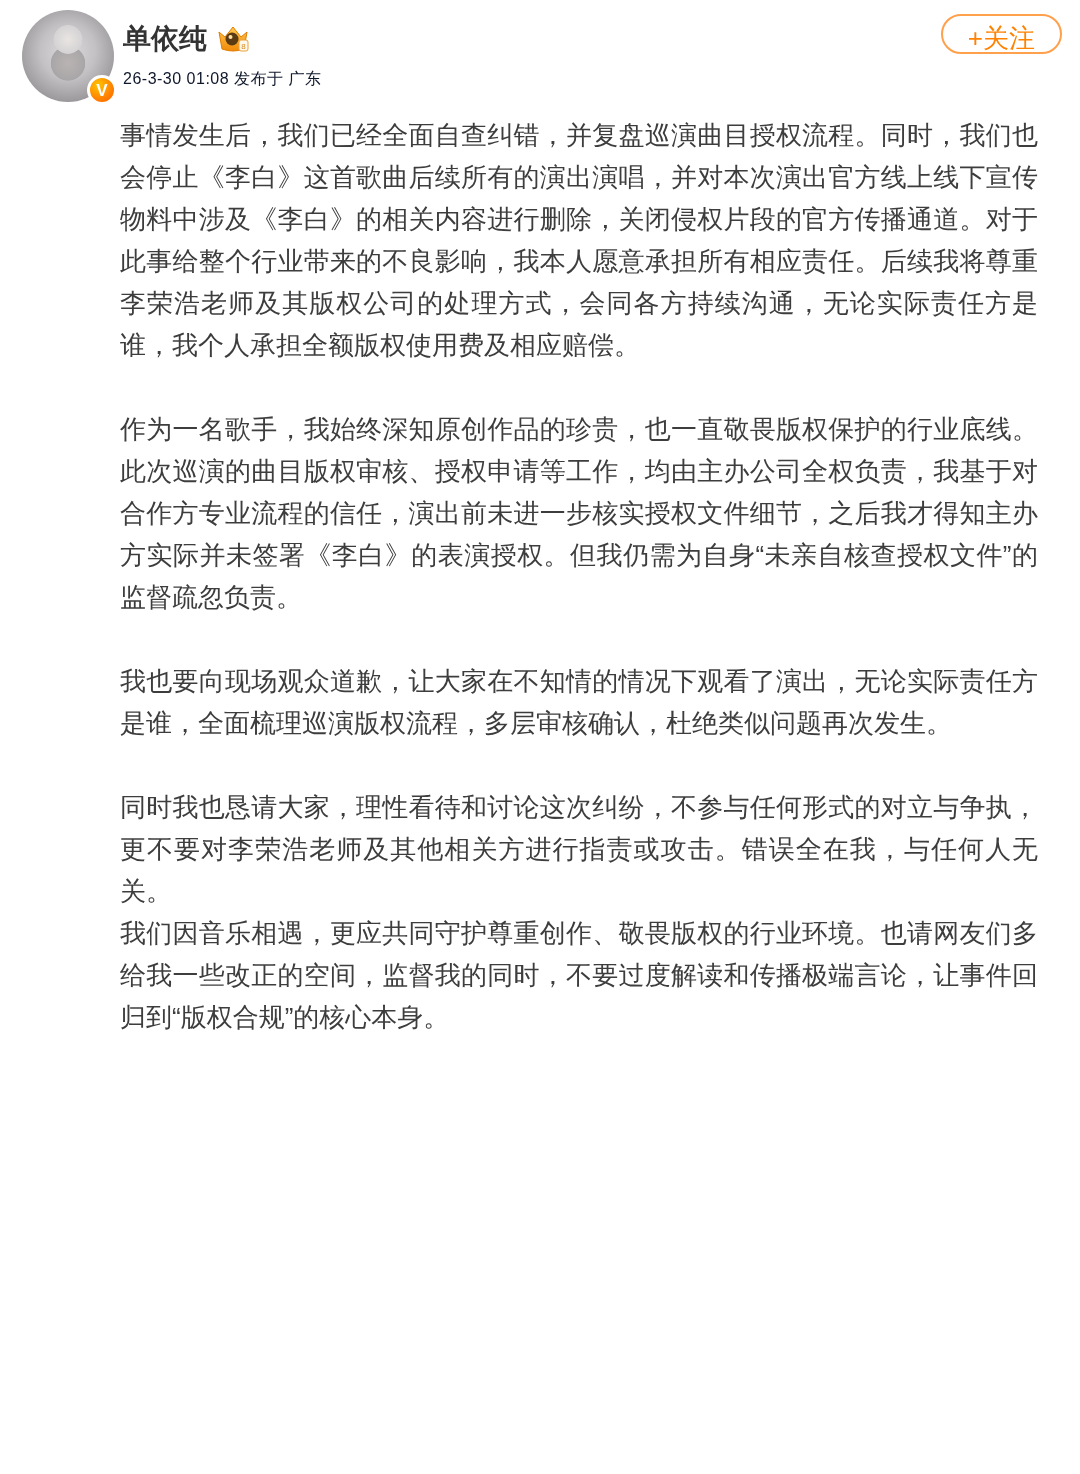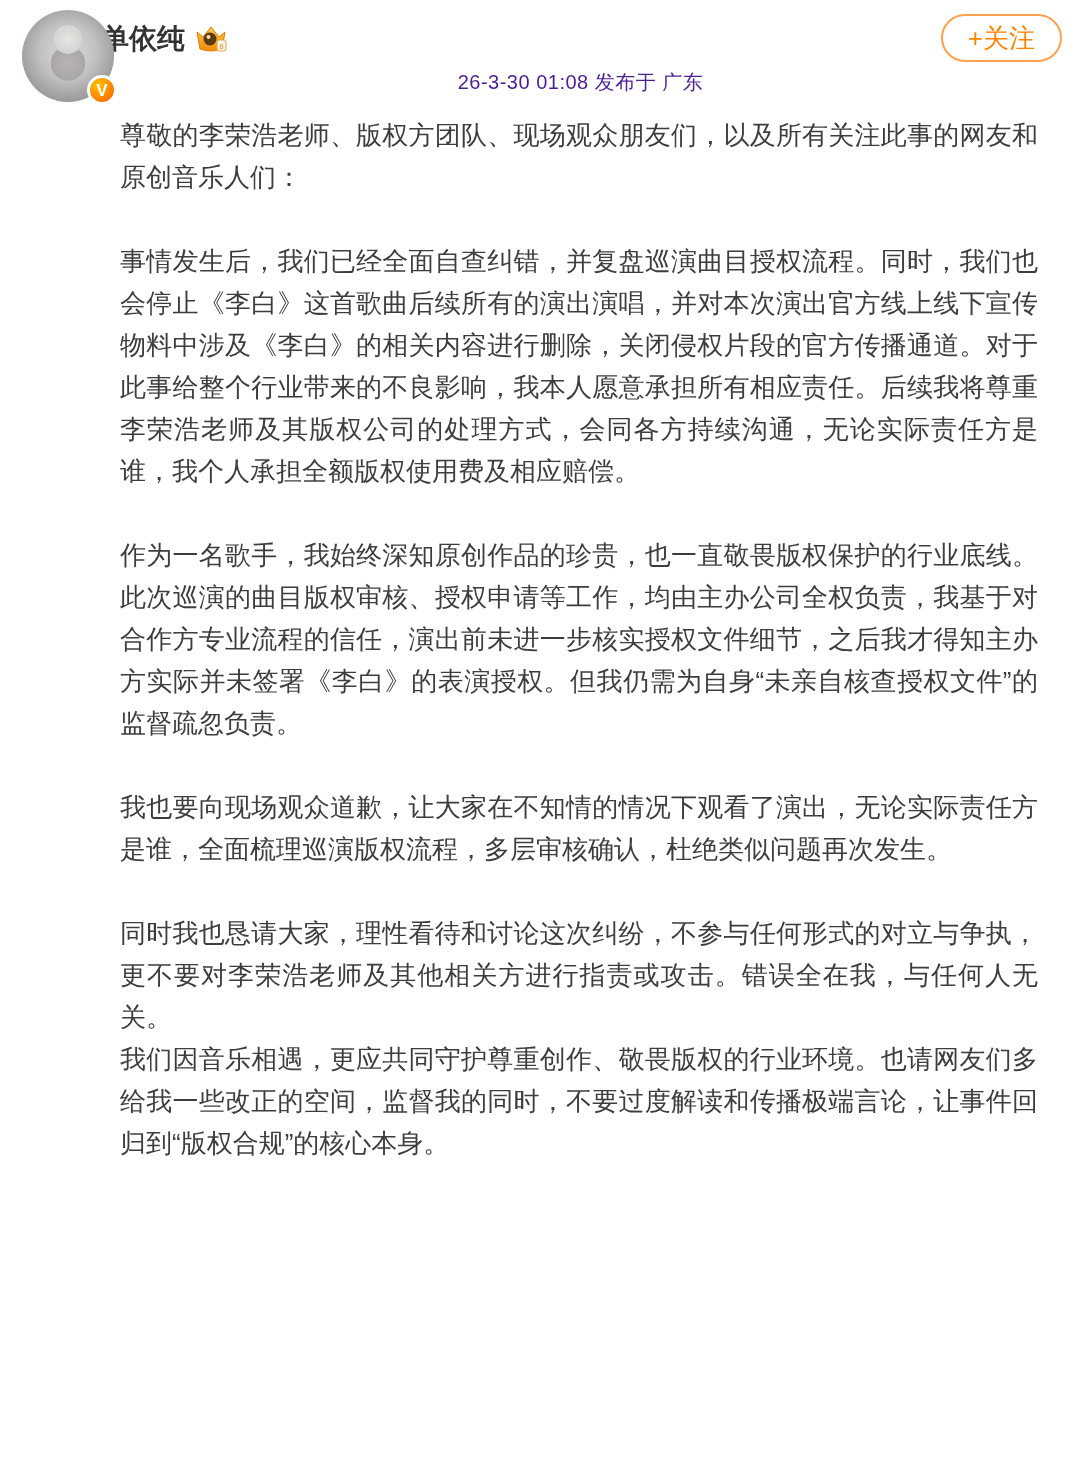--- a/index.html
+++ b/index.html
@@ -49,40 +49,40 @@
     background: radial-gradient(circle at 35% 30%, #ffc400, #ff8200 60%, #ff5f00);
     border: 3px solid #ffffff;
     color: #ffffff;
     font-weight: 700;
     font-size: 17px;
     display: flex;
     align-items: center;
     justify-content: center;
     line-height: 1;
   }
-  .user-info { margin-left: 79px; padding-top: 10px; text-align: center; }
+  .user-info { margin-left: 101px; padding-top: 10px; }
   .name-row { display: flex; align-items: center; gap: 9px; }
   .username {
     font-size: 28px;
     font-weight: 700;
     color: #333333;
     cursor: pointer;
   }
   .crown-badge { display: inline-flex; align-items: center; }
   .timestamp {
     margin-top: 11px;
-    font-size: 20px;
-    color: #4c1d95;
+    font-size: 16px;
+    color: #0f172a;
     letter-spacing: 0.5px;
   }
   .follow-btn {
     position: absolute;
     top: 14px;
     right: 18px;
-    height: 48px;
+    height: 40px;
     padding: 0 25px;
     background: #ffffff;
     border: 2px solid #ffa04d;
     border-radius: 24px;
     color: #ff8200;
     font-size: 26px;
     font-family: inherit;
     line-height: 44px;
     cursor: pointer;
   }
@@ -133,21 +133,20 @@
           </svg>
         </span>
       </div>
       <div class="timestamp">26-3-30 01:08 发布于 广东</div>
     </div>
 
     <button class="follow-btn">+关注</button>
   </header>
 
   <main class="post-body">
-    <p>尊敬的李荣浩老师、版权方团队、现场观众朋友们，以及所有关注此事的网友和原创音乐人们：</p>
     <p>事情发生后，我们已经全面自查纠错，并复盘巡演曲目授权流程。同时，我们也会停止《李白》这首歌曲后续所有的演出演唱，并对本次演出官方线上线下宣传物料中涉及《李白》的相关内容进行删除，关闭侵权片段的官方传播通道。对于此事给整个行业带来的不良影响，我本人愿意承担所有相应责任。后续我将尊重李荣浩老师及其版权公司的处理方式，会同各方持续沟通，无论实际责任方是谁，我个人承担全额版权使用费及相应赔偿。</p>
     <p>作为一名歌手，我始终深知原创作品的珍贵，也一直敬畏版权保护的行业底线。此次巡演的曲目版权审核、授权申请等工作，均由主办公司全权负责，我基于对合作方专业流程的信任，演出前未进一步核实授权文件细节，之后我才得知主办方实际并未签署《李白》的表演授权。但我仍需为自身“未亲自核查授权文件”的监督疏忽负责。</p>
     <p>我也要向现场观众道歉，让大家在不知情的情况下观看了演出，无论实际责任方是谁，全面梳理巡演版权流程，多层审核确认，杜绝类似问题再次发生。</p>
     <p>同时我也恳请大家，理性看待和讨论这次纠纷，不参与任何形式的对立与争执，更不要对李荣浩老师及其他相关方进行指责或攻击。错误全在我，与任何人无关。
 我们因音乐相遇，更应共同守护尊重创作、敬畏版权的行业环境。也请网友们多给我一些改正的空间，监督我的同时，不要过度解读和传播极端言论，让事件回归到“版权合规”的核心本身。</p>
 
   </main>
 
 </div>
 

